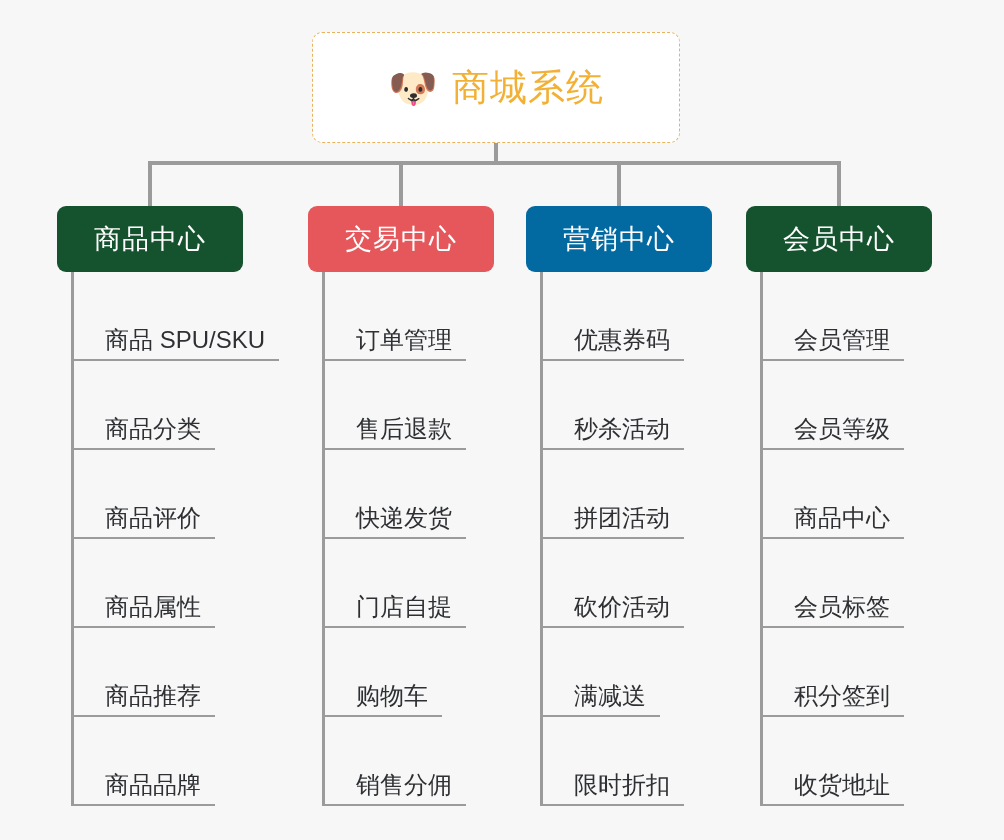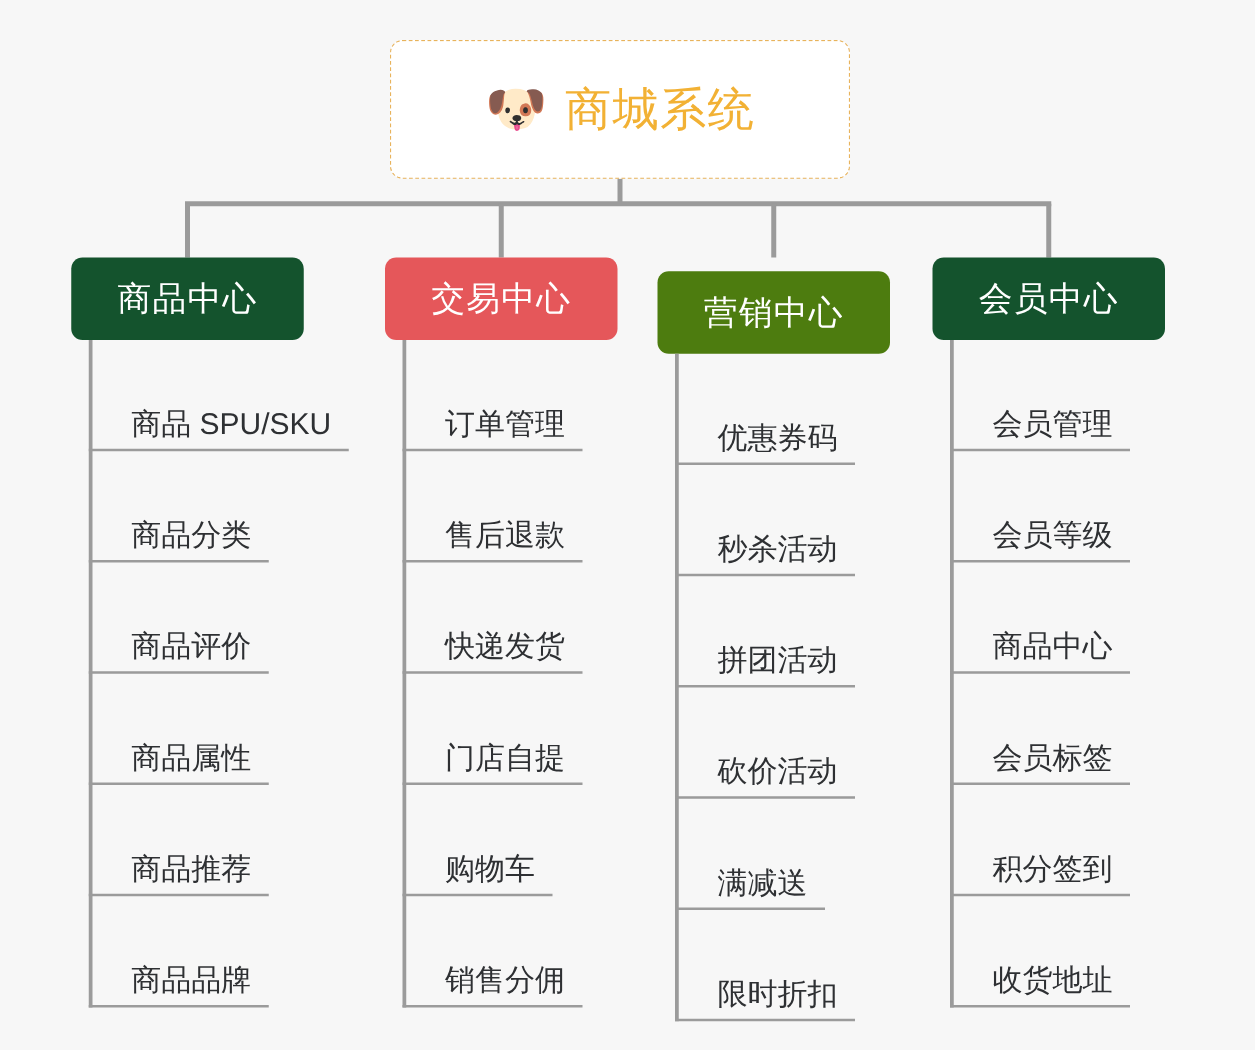--- a/index.html
+++ b/index.html
@@ -107,21 +107,21 @@
   }
 
   
   #branch-0 { left: 57px;  width: 186px; }
   #branch-1 { left: 308px; width: 186px; }
   #branch-2 { left: 526px; width: 186px; }
   #branch-3 { left: 746px; width: 186px; }
 
   #branch-0 .branch-header { background: #14532d; }
   #branch-1 .branch-header { background: #e5575a; }
-  #branch-2 .branch-header { background: #4d7c0f; margin-top: 11px; }
+  #branch-2 .branch-header { background: #0369a1; }
   #branch-3 .branch-header { background: #14532d; justify-content: center; }
 </style>
 </head>
 <body>
 
 <div id="canvas">
 
   <svg id="connectors" viewBox="0 0 1004 840" width="1004" height="840" aria-hidden="true">
 
     <line x1="496" y1="143" x2="496" y2="163" stroke="#9b9b9b" stroke-width="4"></line>

